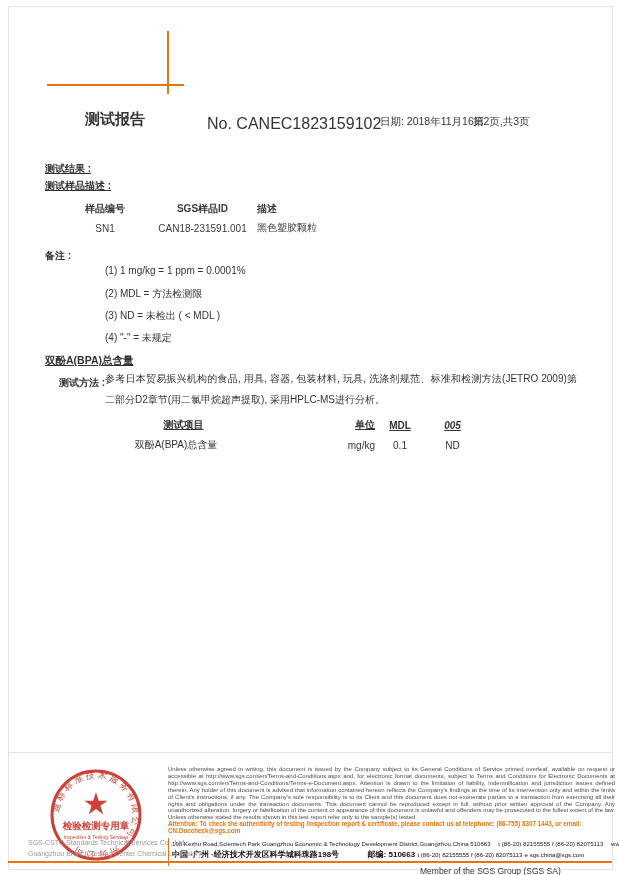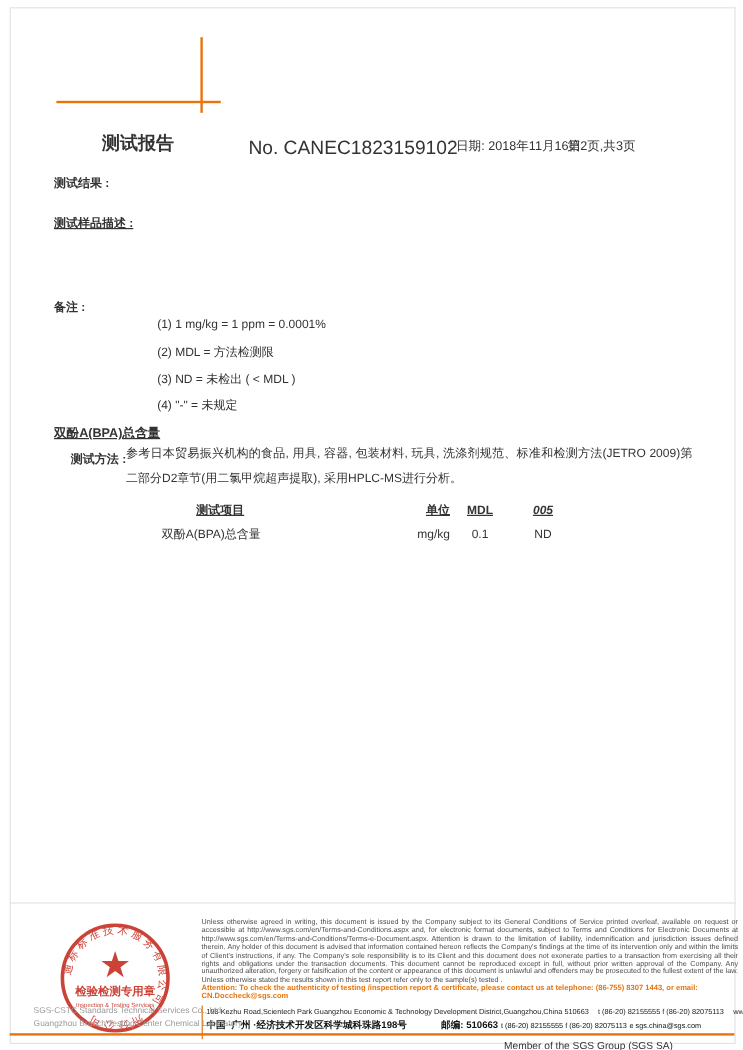--- a/index.html
+++ b/index.html
@@ -22,21 +22,21 @@
   .u { text-decoration:underline; }
 
   
   .sample-table { left:60px; top:200px; font-size:10px; border-collapse:collapse; }
   .sample-table th { font-weight:bold; padding:2px 0 3px; }
   .sample-table td { padding:2px 0; }
   .sample-table .c0 { width:90px; text-align:center; }
   .sample-table .c1 { width:105px; text-align:center; }
   .sample-table .c2 { text-align:left; padding-left:2px; }
 
-  .note-line { left:105px; font-size:10px; color:#333;margin-left:26px; }
+  .note-line { left:105px; font-size:10px; color:#333; }
 
   .method-label { left:59px; top:376px; }
   .method-text { left:105px; top:368px; width:472px; font-size:10px; line-height:21px; color:#333; text-align:justify; }
 
   
   .result-table { left:45px; top:416px; font-size:10px; border-collapse:collapse; color:#333; }
   .result-table th { font-weight:bold; text-decoration:underline; padding:2px 0 4px; }
   .result-table td { padding:2px 0; }
   .result-table .r0 { width:262px; text-align:center; }
   .result-table th.r0 { padding-left:15px; }
@@ -70,23 +70,39 @@
   <div class="page-edge"></div>
 
   <div class="abs logo-hline"></div>
   <div class="abs logo-vline"></div>
 
   <div class="abs report-title">测试报告</div>
   <div class="abs report-no">No. CANEC1823159102</div>
   <div class="abs report-date">日期: 2018年11月16日</div>
   <div class="abs report-pages">第2页,共3页</div>
 
-  <div class="abs sec-label" style="left:45px; top:146px;">测试结果 :</div>
+  <div class="abs sec-label" style="left:45px; top:162px;text-decoration:underline;">测试结果 :</div>
   <div class="abs sec-label u" style="left:45px; top:179px;">测试样品描述 :</div>
 
+  <table class="abs sample-table">
+    <thead>
+      <tr>
+        <th class="c0">样品编号</th>
+        <th class="c1">SGS样品ID</th>
+        <th class="c2">描述</th>
+      </tr>
+    </thead>
+    <tbody>
+      <tr>
+        <td class="c0">SN1</td>
+        <td class="c1">CAN18-231591.001</td>
+        <td class="c2">黑色塑胶颗粒</td>
+      </tr>
+    </tbody>
+  </table>
 
   <div class="abs sec-label" style="left:45px; top:249px;">备注 :</div>
   <div class="abs note-line" style="top:265px;">(1) 1 mg/kg = 1 ppm = 0.0001%</div>
   <div class="abs note-line" style="top:287px;">(2) MDL = 方法检测限</div>
   <div class="abs note-line" style="top:309px;">(3) ND = 未检出 ( &lt; MDL )</div>
   <div class="abs note-line" style="top:331px;">(4) "-" = 未规定</div>
 
   <div class="abs sec-label u" style="left:45px; top:354px; font-size:10.5px;">双酚A(BPA)总含量</div>
   <div class="abs sec-label method-label">测试方法 :</div>
   <div class="abs method-text">参考日本贸易振兴机构的食品, 用具, 容器, 包装材料, 玩具, 洗涤剂规范、标准和检测方法(JETRO 2009)第二部分D2章节(用二氯甲烷超声提取), 采用HPLC-MS进行分析。</div>

